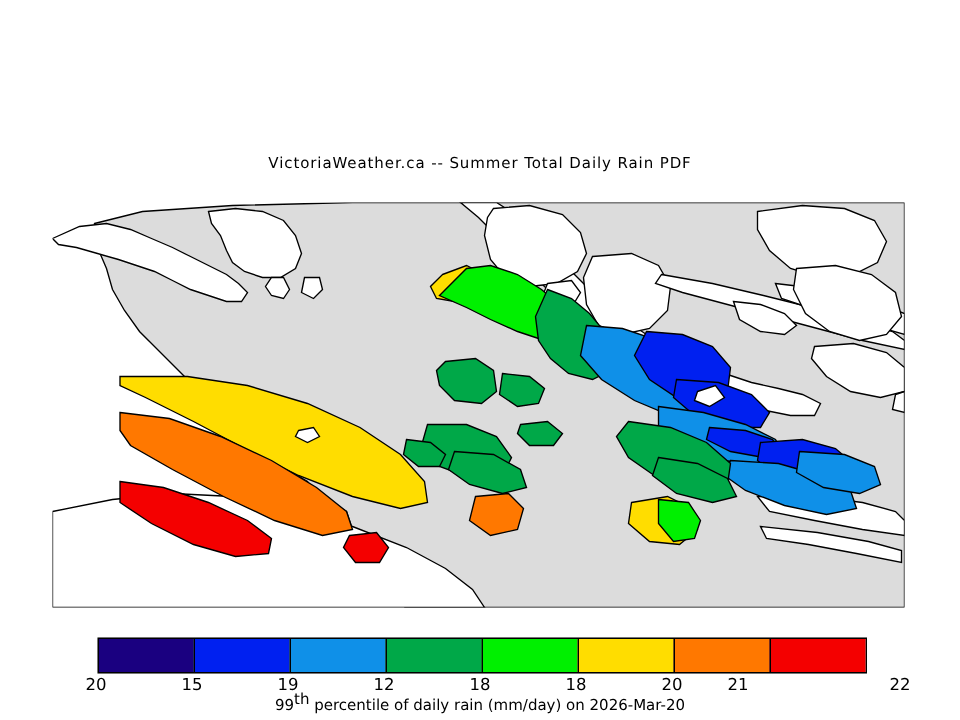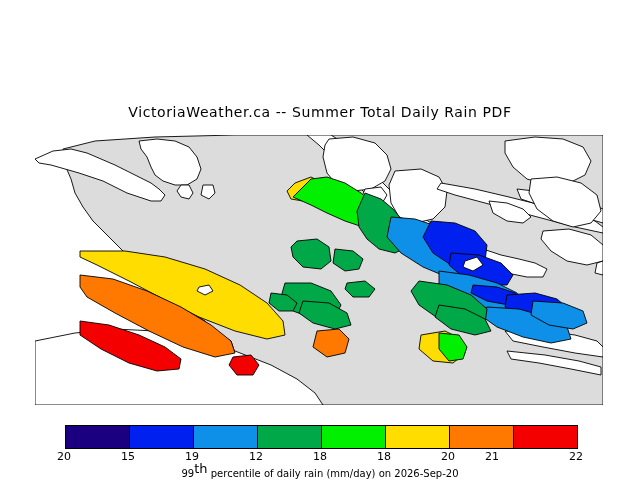--- a/index.html
+++ b/index.html
@@ -7,21 +7,21 @@
     width:640px;height:480px;
     background:#ffffff;
     font-family:"DejaVu Sans", sans-serif;
     overflow:hidden;
     position:relative;
   }
   #title{
     position:absolute;
     left:0;top:104px;width:640px;
     text-align:center;
-    font-size:14px;
+    font-size:10px;
     letter-spacing:0.6px;
     color:#000000;
     white-space:pre;
   }
   #map-wrap{
     position:absolute;
     left:35px;top:135px;
     width:568px;height:270px;
   }
   #map-svg{display:block;width:568px;height:270px;}
@@ -49,21 +49,21 @@
     white-space:pre;
   }
   #cb-caption{
     position:absolute;
     left:0;top:461px;width:640px;
     text-align:center;
     font-size:10px;
     color:#000;
     white-space:pre;
   }
-  #cb-caption sup{font-size:13px;vertical-align:super;}
+  #cb-caption sup{font-size:10px;vertical-align:super;}
   .land{fill:#dcdcdc;stroke:#000000;stroke-width:0.9;}
   .water{fill:#ffffff;stroke:#000000;stroke-width:0.9;}
   .patch{stroke:#000000;stroke-width:0.9;}
 </style>
 </head>
 <body>
 
 <div id="title">VictoriaWeather.ca -- Summer Total Daily Rain PDF</div>
 
 <div id="map-wrap">
@@ -198,16 +198,16 @@
 
 <div id="cb-ticks">
   <span class="cb-tick" style="left:-8px">20</span>
   <span class="cb-tick" style="left:56px">15</span>
   <span class="cb-tick" style="left:120px">19</span>
   <span class="cb-tick" style="left:184px">12</span>
   <span class="cb-tick" style="left:248px">18</span>
   <span class="cb-tick" style="left:312px">18</span>
   <span class="cb-tick" style="left:376px">20</span>
   <span class="cb-tick" style="left:420px">21</span>
-  <span class="cb-tick" style="left:504px">22</span>
+  <span class="cb-tick" style="left:528px">22</span>
 </div>
 
-<div id="cb-caption"><span>99</span><sup>th</sup><span> percentile of daily rain (mm/day) on 2026-Sep-20</span></div>
+<div id="cb-caption"><span>99</span><sup>th</sup><span> percentile of daily rain (mm/day) on 2026-Mar-20</span></div>
 
 </body></html>

